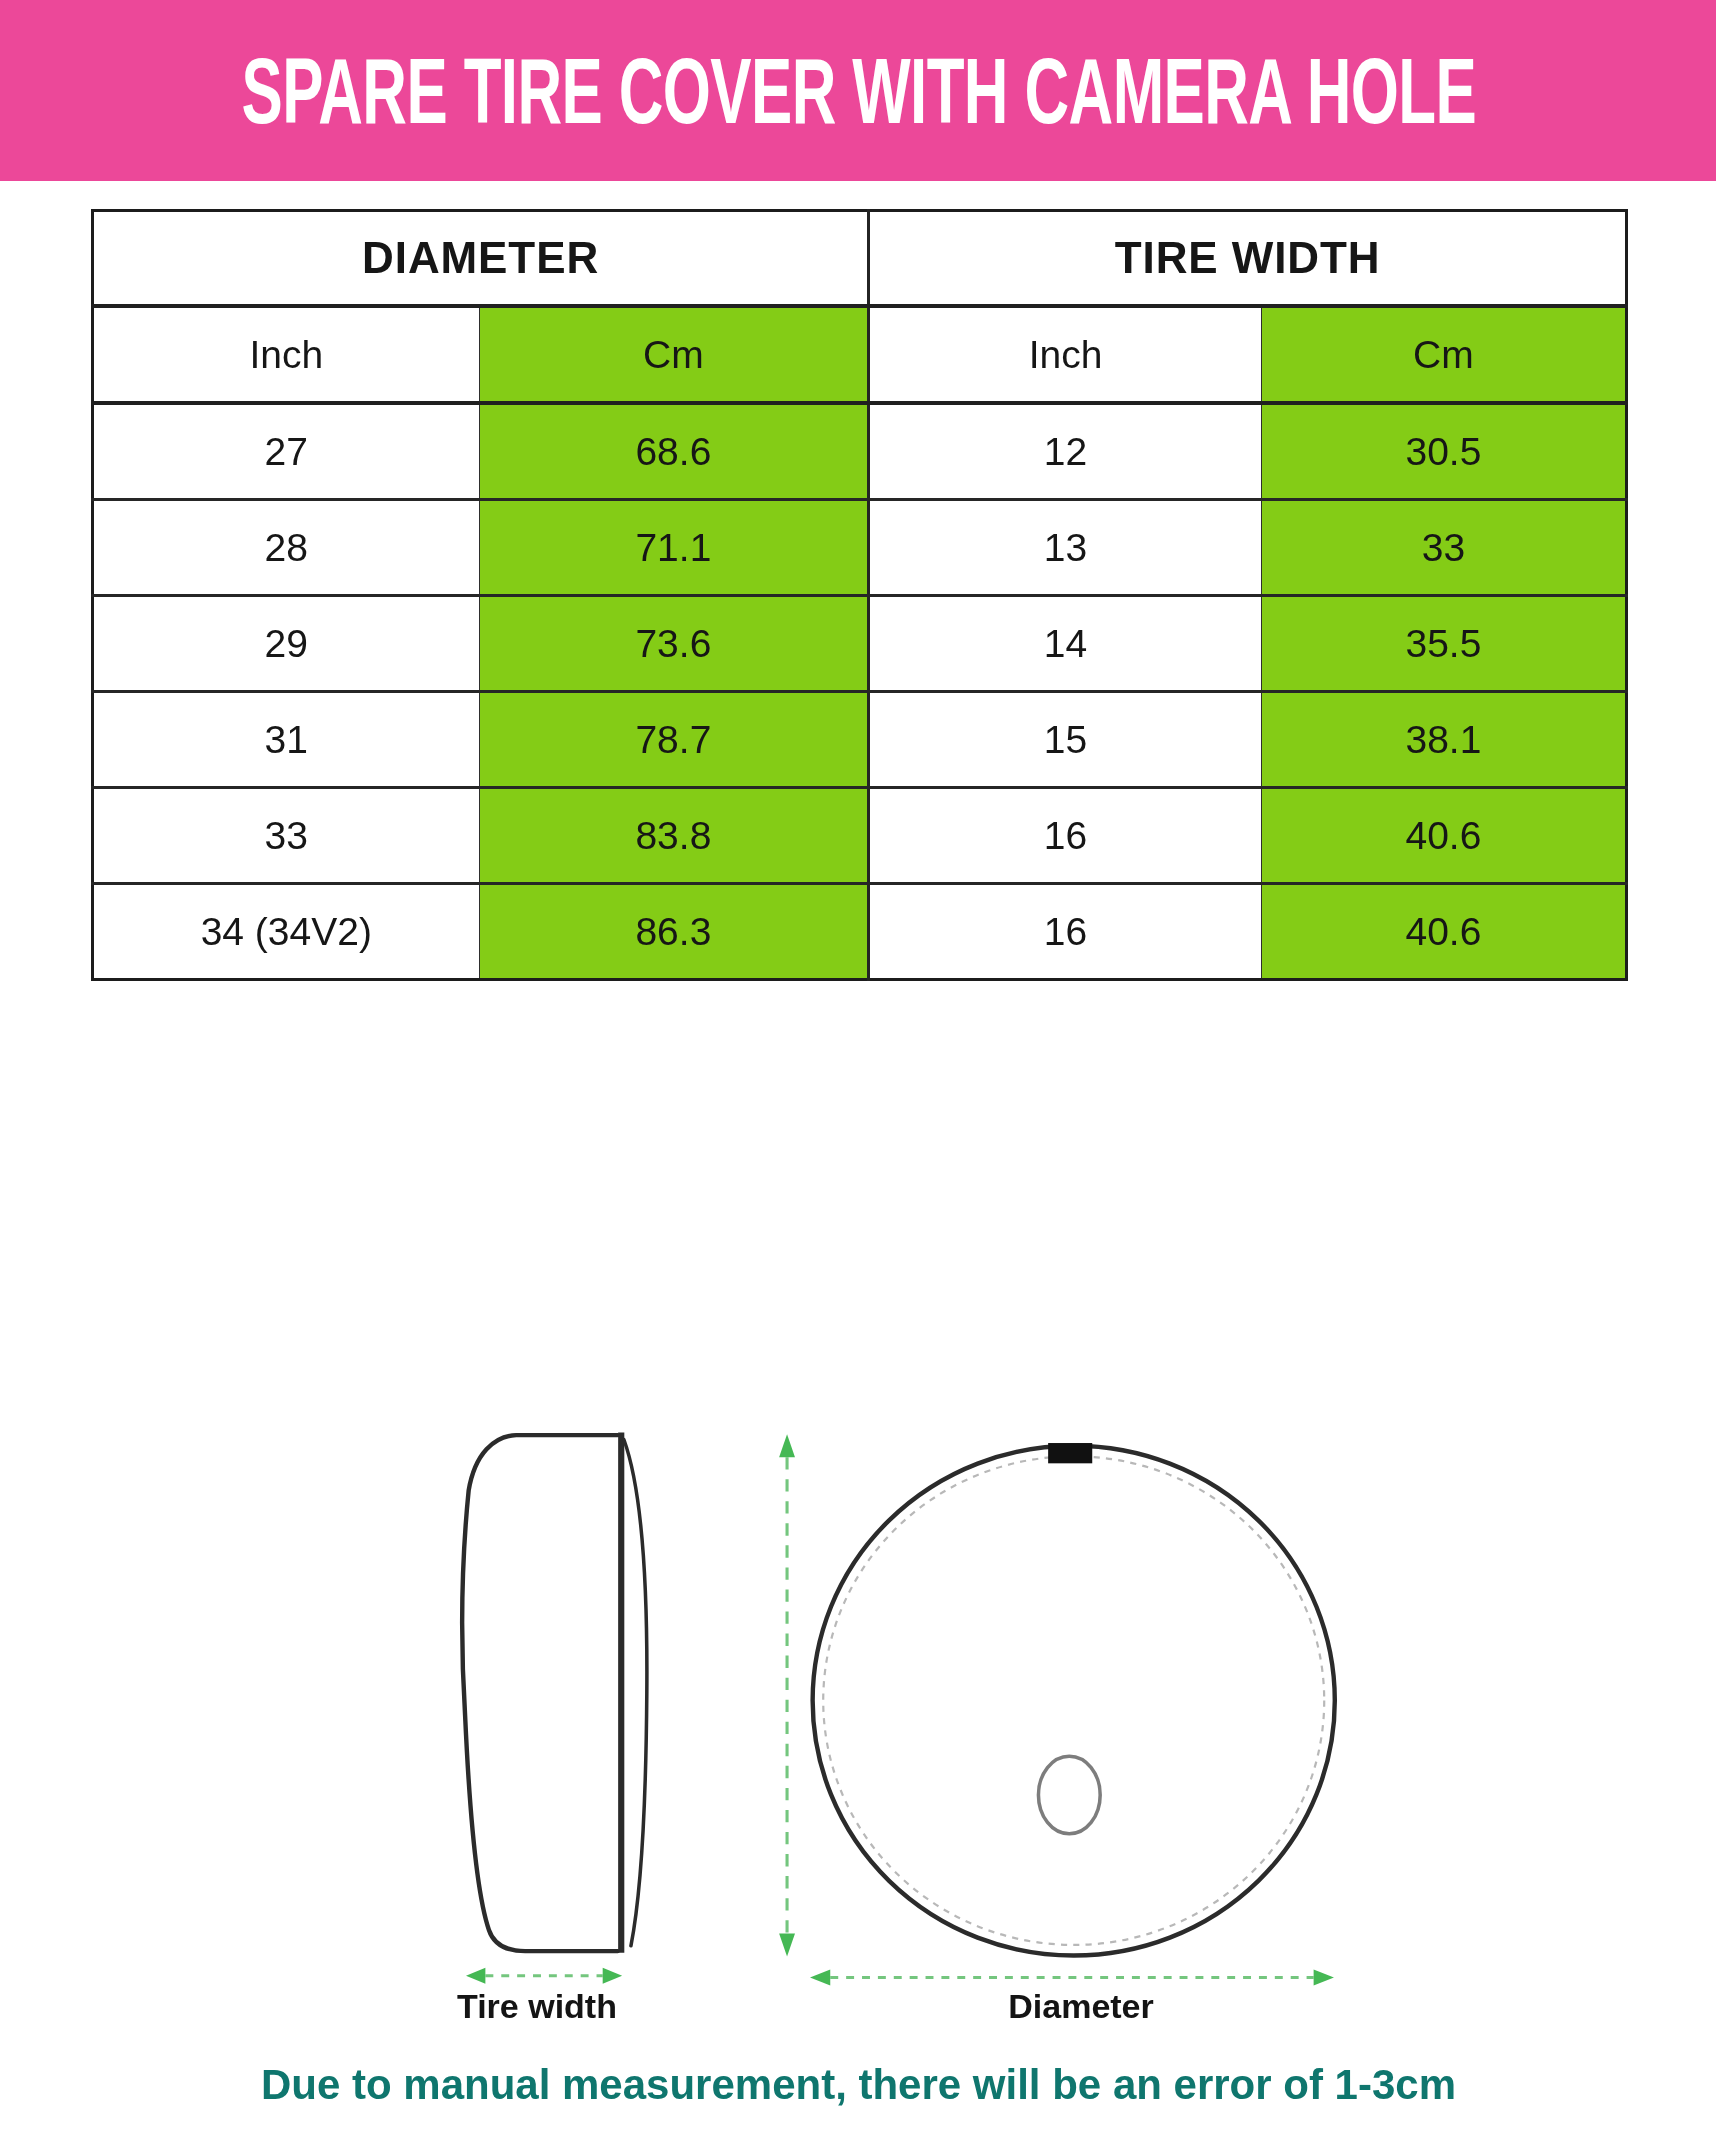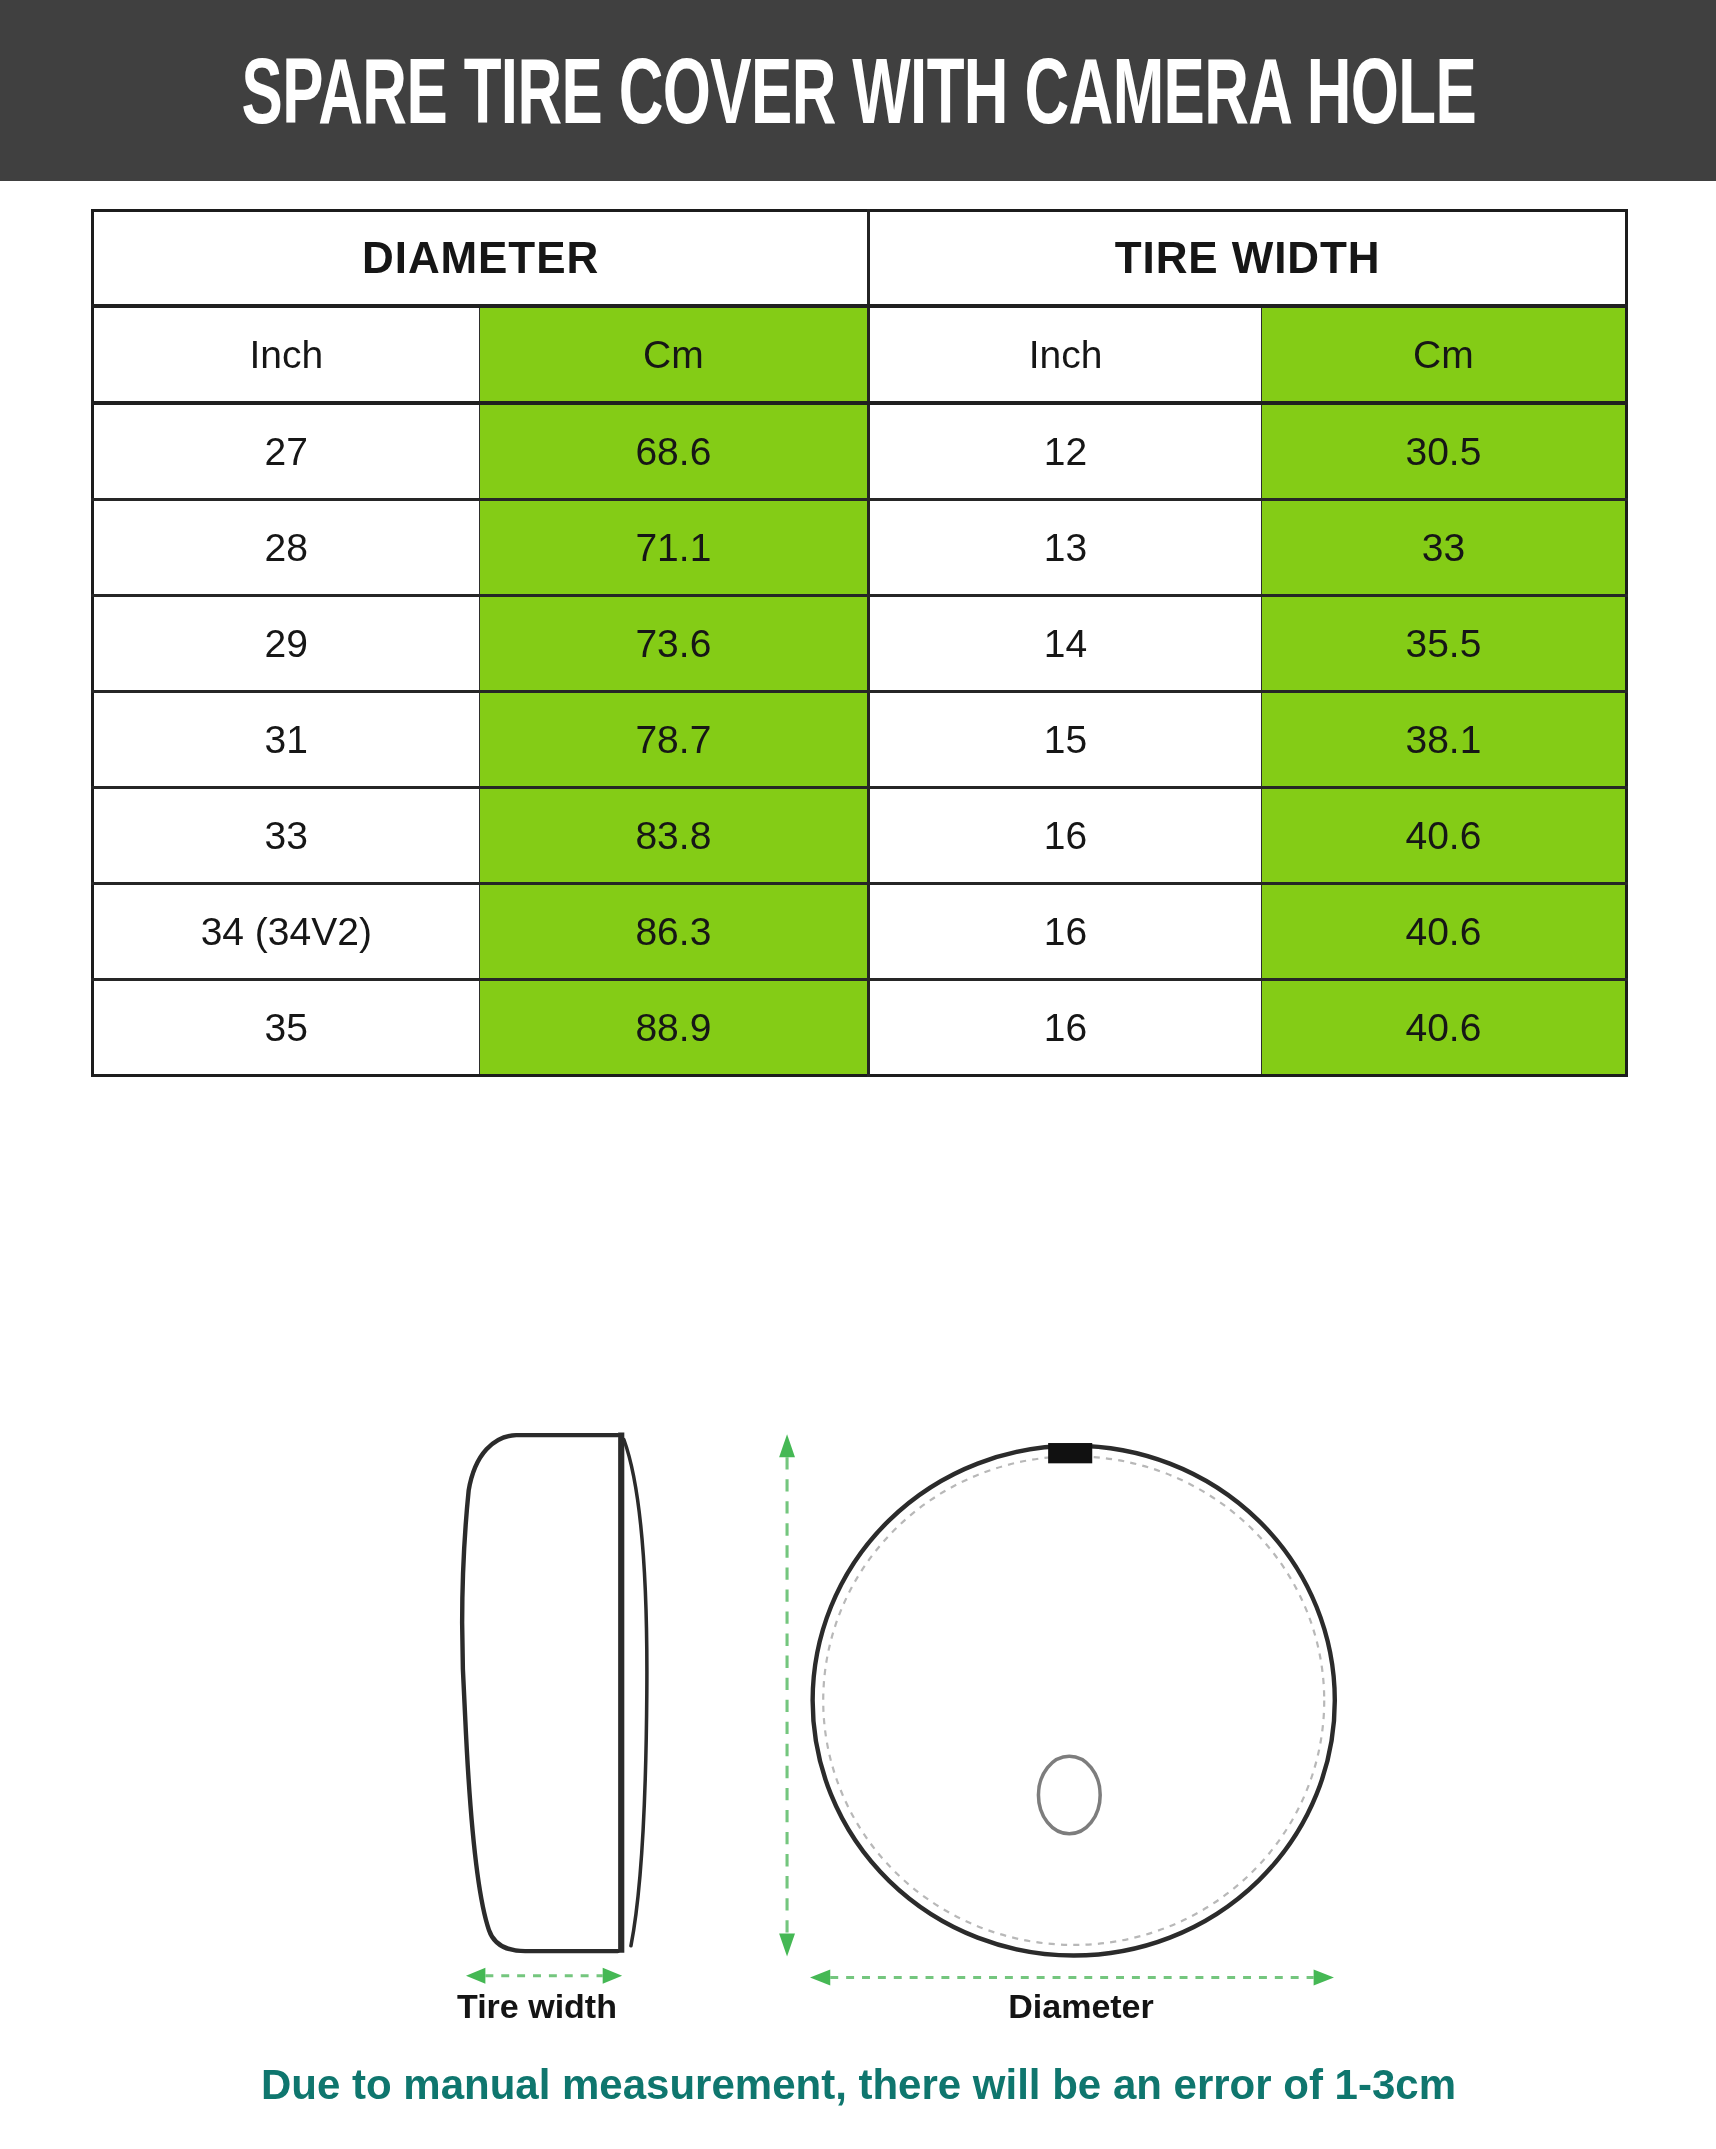--- a/index.html
+++ b/index.html
@@ -3,21 +3,21 @@
 <meta charset="utf-8">
 <style>
   html,body{margin:0;padding:0;}
   body{
     width:1717px;height:2149px;position:relative;background:#ffffff;
     font-family:"Liberation Sans", sans-serif;color:#1a1a1a;overflow:hidden;
   }
   
   .banner{
     position:absolute;left:0;top:0;width:1717px;height:181px;
-    background:#404040;display:flex;align-items:center;justify-content:center;
+    background:#ec4899;display:flex;align-items:center;justify-content:center;
   }
   .banner-title{
     color:#ffffff;font-size:91px;font-weight:800;letter-spacing:-0.9px;
     white-space:nowrap;transform:scaleX(0.68) scaleY(1.02);transform-origin:center;
   }
   
   .size-table-wrap{position:absolute;left:91px;top:209px;width:1537px;}
   table{border-collapse:collapse;width:100%;table-layout:fixed;background:#fff;}
   table{border:3.5px solid #1c1c1c;}
   th,td{
@@ -102,26 +102,20 @@
           <td class="cm">83.8</td>
           <td class="mid">16</td>
           <td class="cm">40.6</td>
         </tr>
         <tr>
           <td>34 (34V2)</td>
           <td class="cm">86.3</td>
           <td class="mid">16</td>
           <td class="cm">40.6</td>
         </tr>
-        <tr>
-          <td>35</td>
-          <td class="cm">88.9</td>
-          <td class="mid">16</td>
-          <td class="cm">40.6</td>
-        </tr>
       </tbody>
   </table>
 </div>
 
 <svg class="diagram-svg" viewBox="0 1560 1946 780">
 
   <g>
     <path d="M 700 1627 L 585 1627 C 560 1628 538 1648 531 1690
              C 523 1770 521 1850 527 1945
              C 532 2055 541 2150 554 2188

